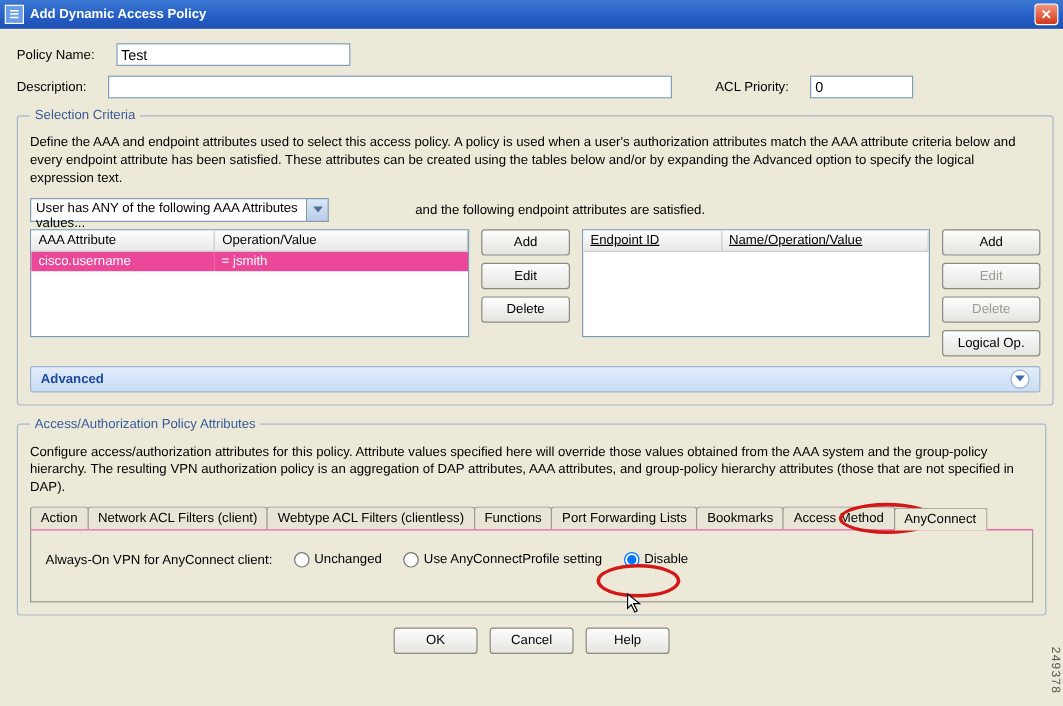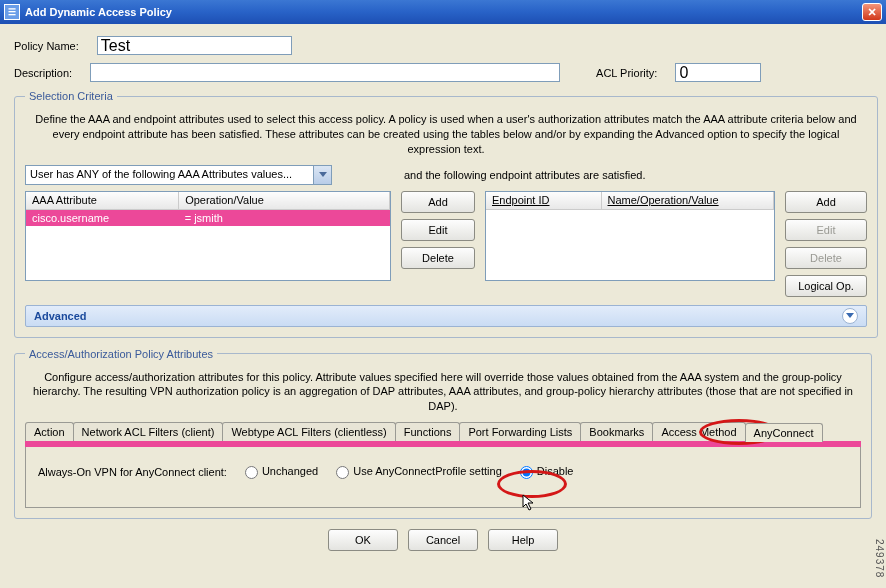--- a/index.html
+++ b/index.html
@@ -7,28 +7,28 @@
 
 .titlebar { background: linear-gradient(to bottom, #3b77d3 0%, #2862c7 50%, #1d4fb3 100%); height: 24px; display: flex; align-items: center; padding: 0 4px; color: #fff; font-weight: bold; }
 .titlebar .icon { width: 16px; height: 16px; background: #6a9de8; border: 1px solid #fff; margin-right: 5px; font-size:9px; display:flex; align-items:center; justify-content:center;}
 .titlebar .title { flex: 1; }
 .close-btn { width: 20px; height: 18px; background: linear-gradient(to bottom,#f4957a,#d1381a); border:1px solid #fff; border-radius:3px; color:#fff; display:flex; align-items:center; justify-content:center; font-weight:bold; cursor:pointer;}
 
 .content { padding: 12px 14px 8px; }
 
 .row { display: flex; align-items: center; margin-bottom: 8px; gap: 12px; }
 .lbl { margin-right: 6px; white-space: nowrap; }
-input[type=text] { border: 1px solid #7f9db9; background: #fff; height: 19px; padding: 1px 3px; font-size: 16px; }
+input[type=text] { border: 1px solid #7f9db9; background: #fff; height: 19px; padding: 1px 3px; font-size: 12px; }
 
 fieldset { border: 1px solid #a8b8cc; border-radius: 3px; margin: 0 0 10px; padding: 6px 10px 10px; }
 fieldset legend { color: #3a5a9a; padding: 0 4px; }
 
-.crit-text { margin: 4px 0 8px; line-height: 1.35; text-align: center; }
+.crit-text { margin: 4px 0 8px; line-height: 1.35; }
 
-.dropdown { display:inline-flex; align-items:stretch; height:20px; width:307px; }
+.dropdown { display:inline-flex; align-items:stretch; height:20px; width:249px; }
 .dropdown .dd-body { flex:1; border:1px solid #7f9db9; background:#fff; padding:2px 4px; }
 .dropdown .dd-btn { width:18px; border:1px solid #7f9db9; border-left:none; background:linear-gradient(#dbe6f4,#b9cde8); display:flex; align-items:center; justify-content:center; cursor:pointer; }
 .dd-arrow { width:0;height:0;border-left:4px solid transparent;border-right:4px solid transparent;border-top:5px solid #4a6a9a; }
 
 .criteria-grid { display:flex; gap:10px; margin-top:6px;}
 .aaa-col { width:366px; }
 .btn-col { display:flex; flex-direction:column; gap:6px; width:74px; }
 .mid-col { width:290px;text-decoration:underline; }
 .btn-col2 { display:flex; flex-direction:column; gap:6px; width:82px; }
 
@@ -38,21 +38,21 @@
 .listbox td { padding:2px 6px; }
 .sel-row td { background:#ec4899; color:#fff; }
 
 button.win { background:linear-gradient(#fdfdfd,#e4e4e0); border:1px solid #8b8b83; border-radius:3px; height:22px; padding:0 10px; cursor:pointer; min-width:60px; }
 button.win:disabled { color:#9a9a94; cursor:default; }
 
 .advanced-bar { background:linear-gradient(#e2ecfa,#cadcf4); border:1px solid #9bb3d3; border-radius:2px; height:22px; display:flex; align-items:center; padding:0 8px; color:#1b4a9c; font-weight:bold; margin-top:8px; cursor:pointer;}
 .advanced-bar .expand { margin-left:auto; width:16px; height:16px; border:1px solid #9bb3d3; border-radius:8px; background:#fff; display:flex; align-items:center; justify-content:center; }
 .chev { width:0;height:0;border-left:4px solid transparent;border-right:4px solid transparent;border-top:5px solid #3a6ab0; }
 
-.tabs { display:flex; border-bottom:6px solid #ec4899; margin-top:8px; position:relative;}
+.tabs { display:flex; border-bottom:1px solid #ec4899; margin-top:8px; position:relative;}
 .tab { border:1px solid #9a9a94; border-bottom:none; padding:3px 8px; background:#e8e5d6; margin-right:-1px; border-radius:3px 3px 0 0; cursor:pointer; position:relative;}
 .tab.active { background:#ece9d8; top:1px; z-index:2; }
 .tab-content { border:1px solid #9a9a94; border-top:none; padding:18px 12px 28px; background:#ece9d8; }
 
 .radio-row { display:flex; align-items:center; gap:18px; }
 input[type=radio]{ margin:0 4px 0 0; vertical-align:middle;}
 
 .bottom-btns { display:flex; justify-content:center; gap:10px; margin-top:6px; padding-bottom:4px;}
 
 .red-oval { position:absolute; border:3px solid #d41717; border-radius:50%; pointer-events:none; }

